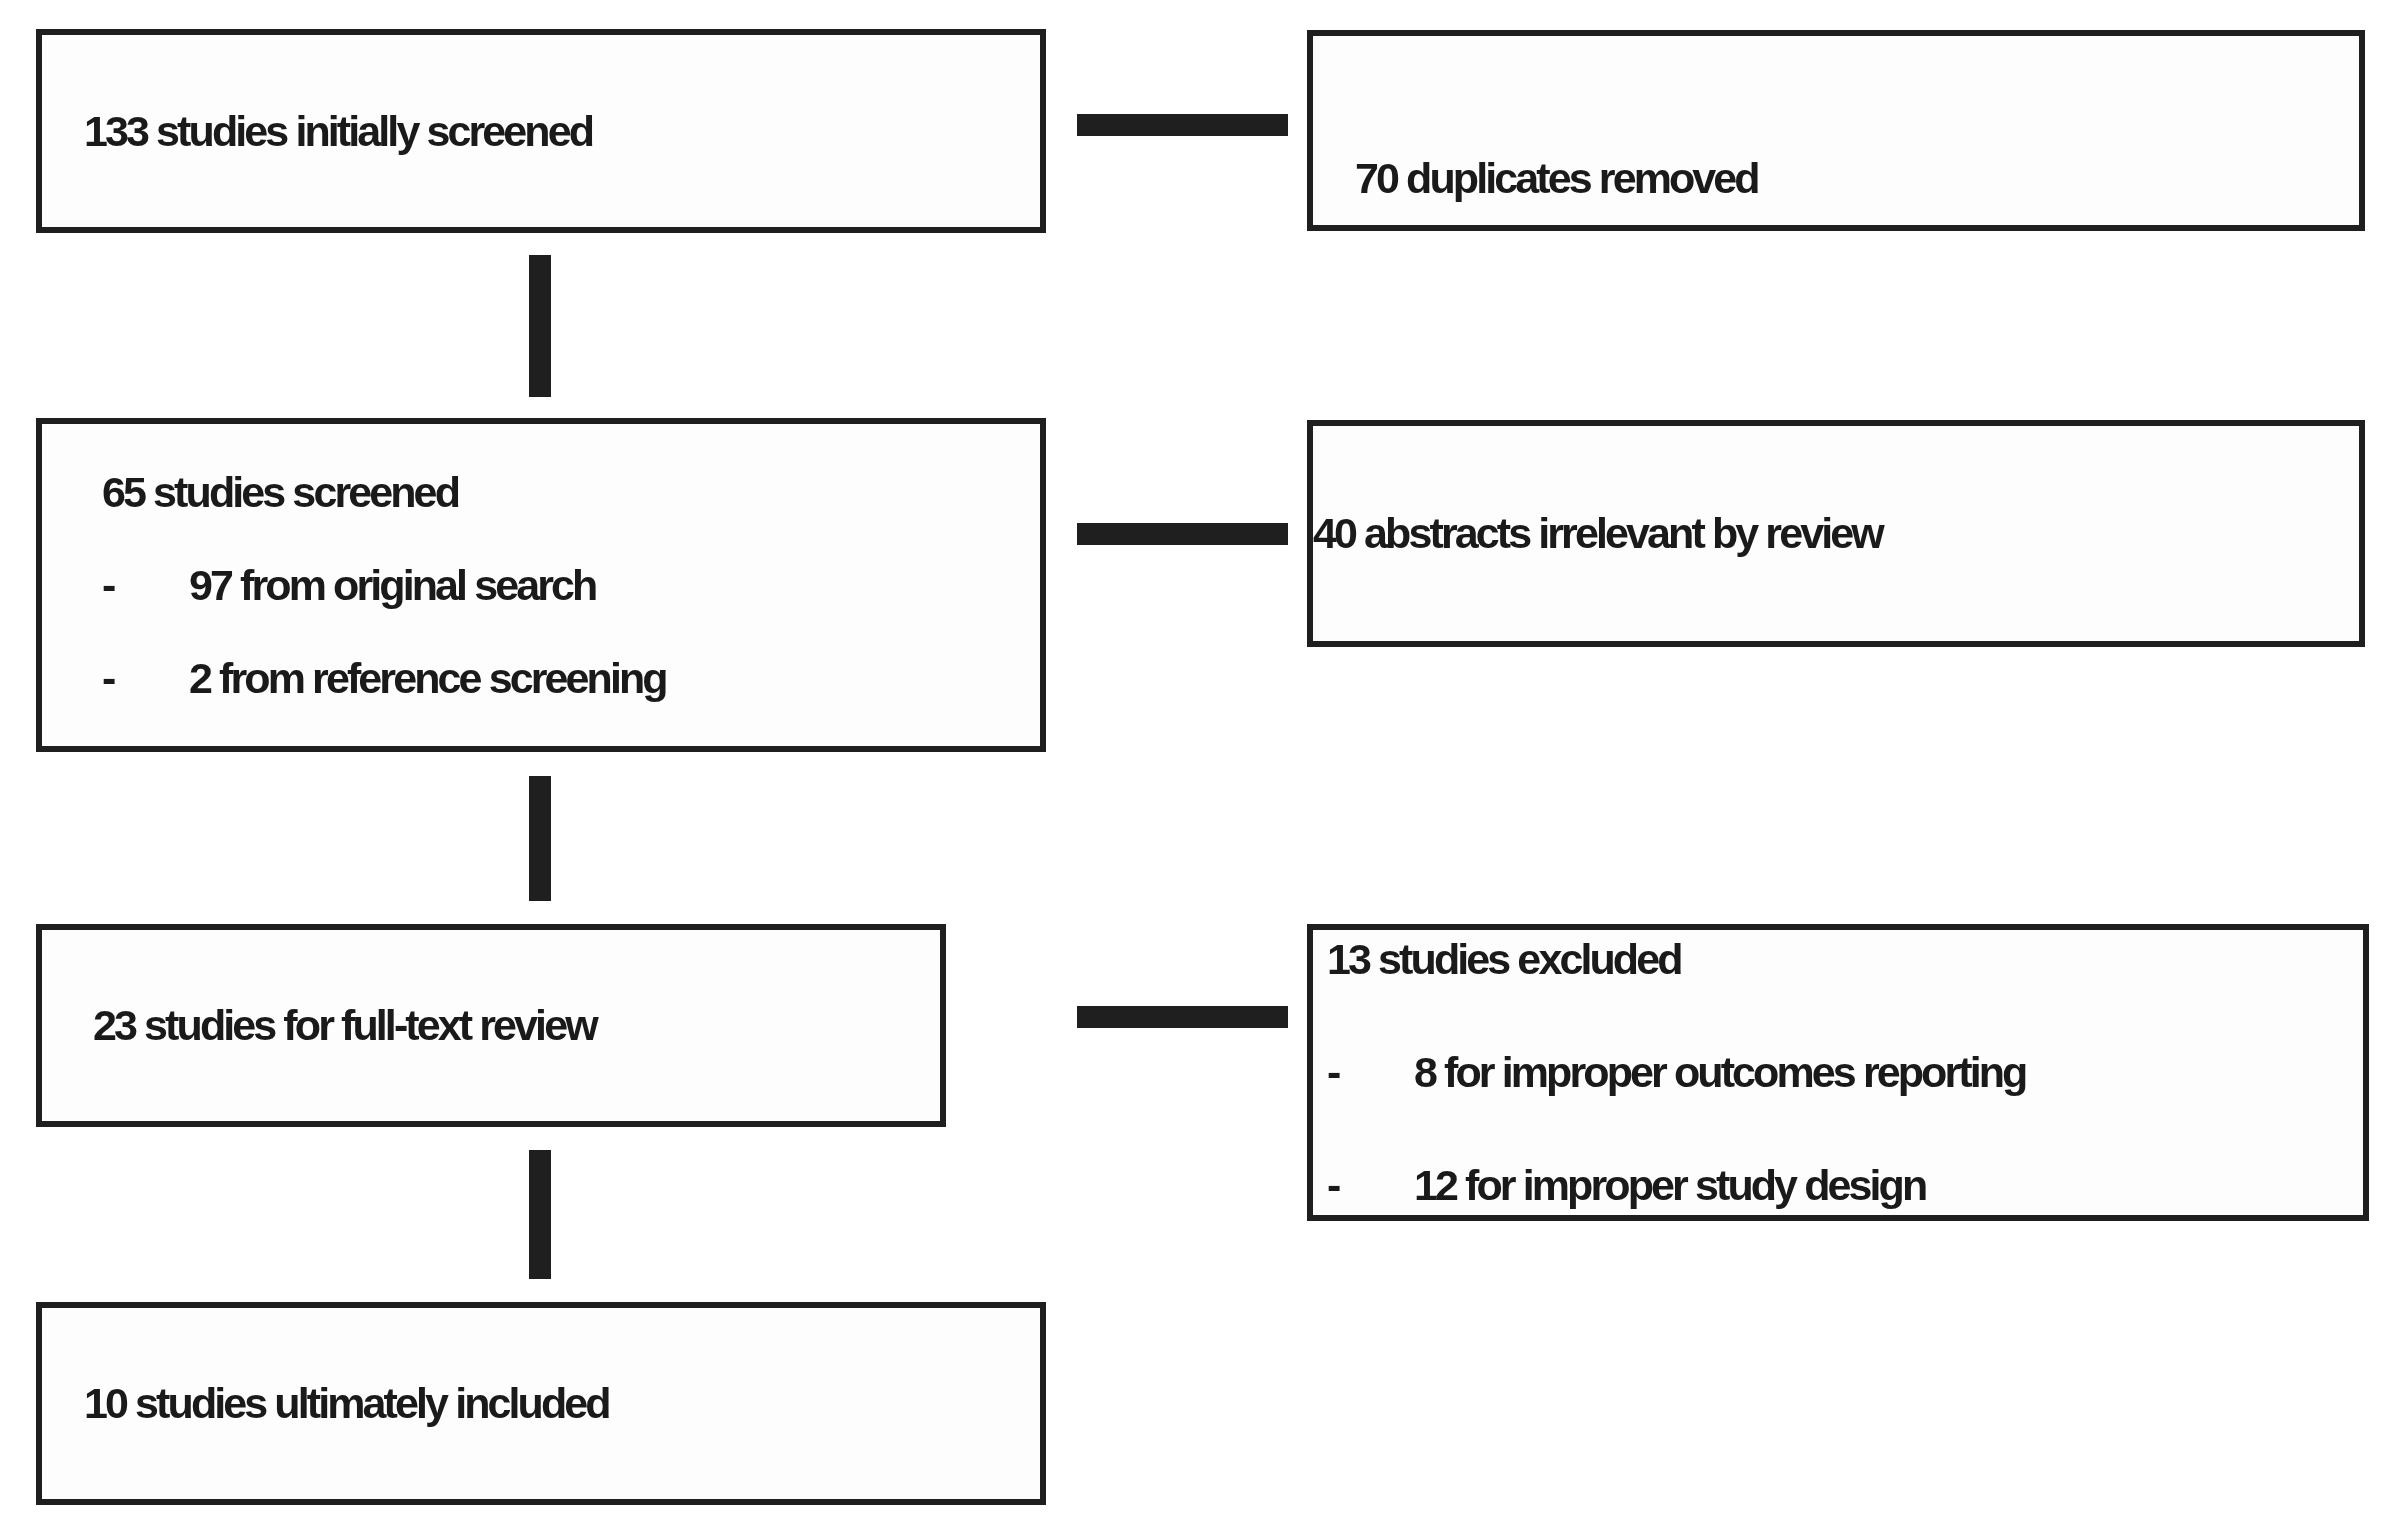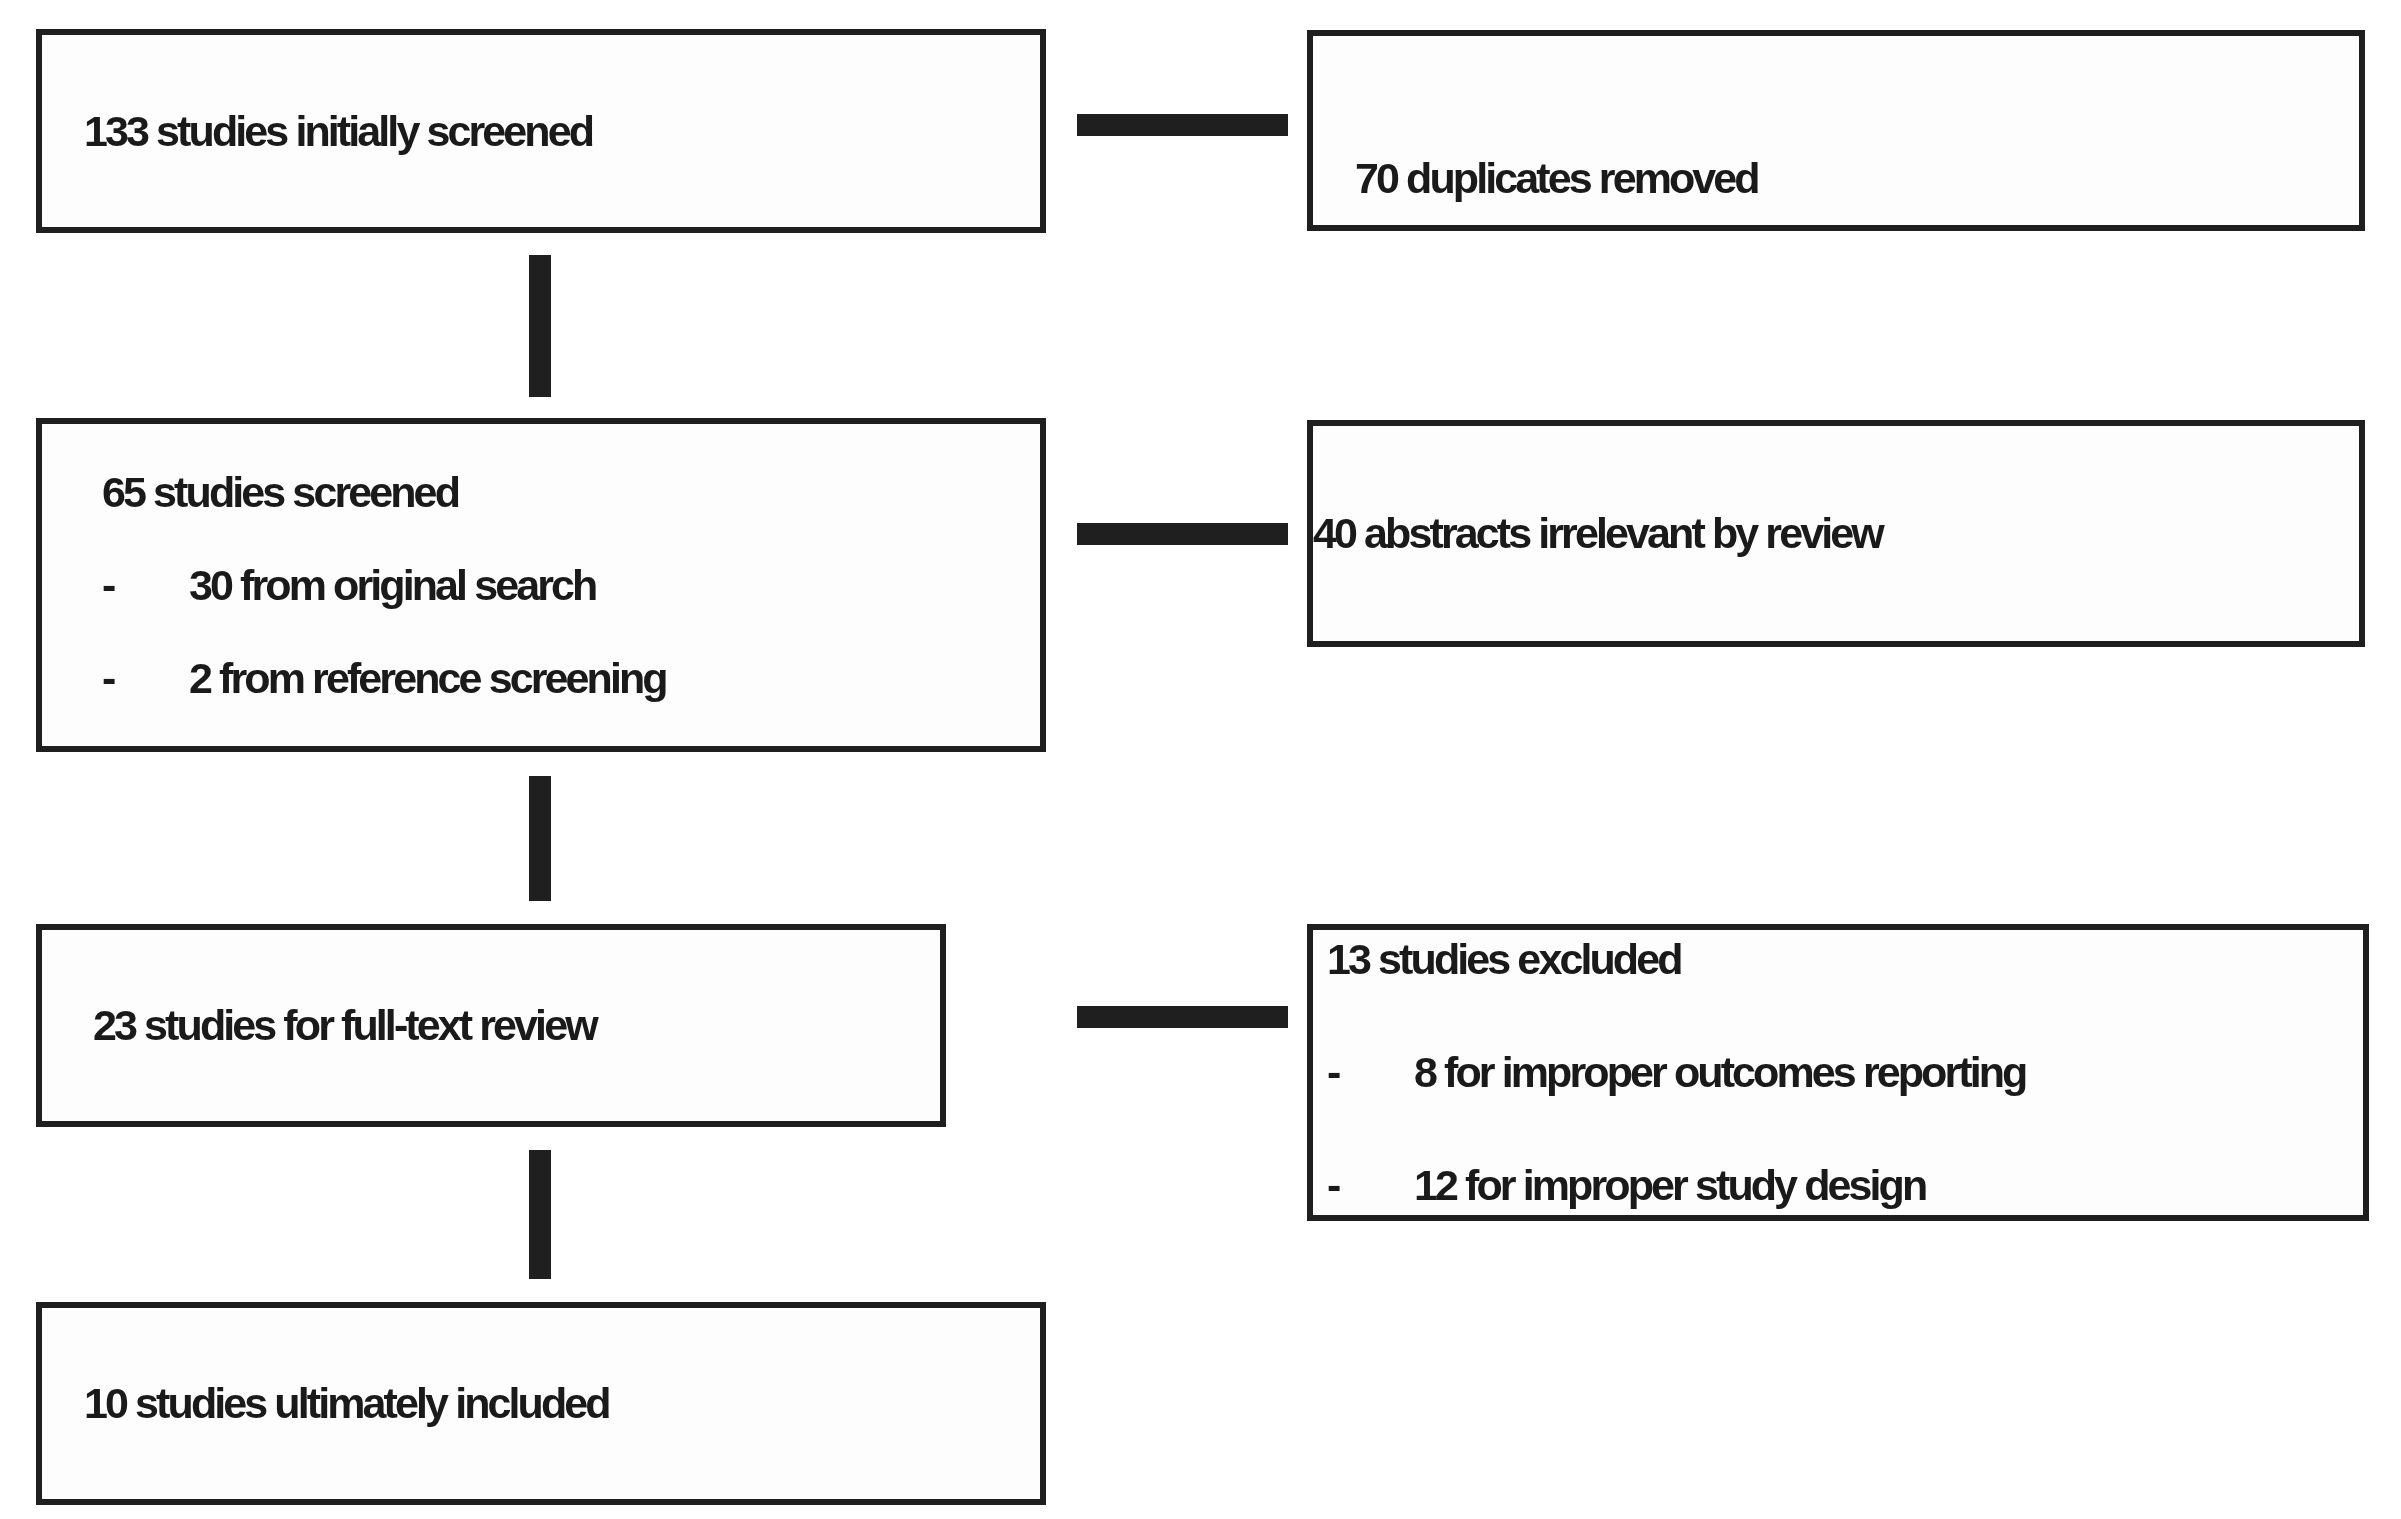--- a/index.html
+++ b/index.html
@@ -61,21 +61,21 @@
   <div class="box" style="left:1307px; top:30px; width:1058px; height:201px; padding-left:42px;justify-content:flex-end;">
     <div class="title">70 duplicates removed</div>
   </div>
 
   <div class="connector" style="left:529px; top:255px; width:22px; height:142px;"></div>
 
   <div class="box" style="left:36px; top:418px; width:1010px; height:334px; padding-left:60px;">
     <div class="title">65 studies screened</div>
     <div class="bullet-row">
       <span class="bullet-marker">-</span>
-      <span class="bullet-text">30 from original search</span>
+      <span class="bullet-text">97 from original search</span>
     </div>
     <div class="bullet-row">
       <span class="bullet-marker">-</span>
       <span class="bullet-text">2 from reference screening</span>
     </div>
   </div>
 
   <div class="connector" style="left:1077px; top:523px; width:211px; height:22px;"></div>
 
   <div class="box" style="left:1307px; top:420px; width:1058px; height:227px; ">

